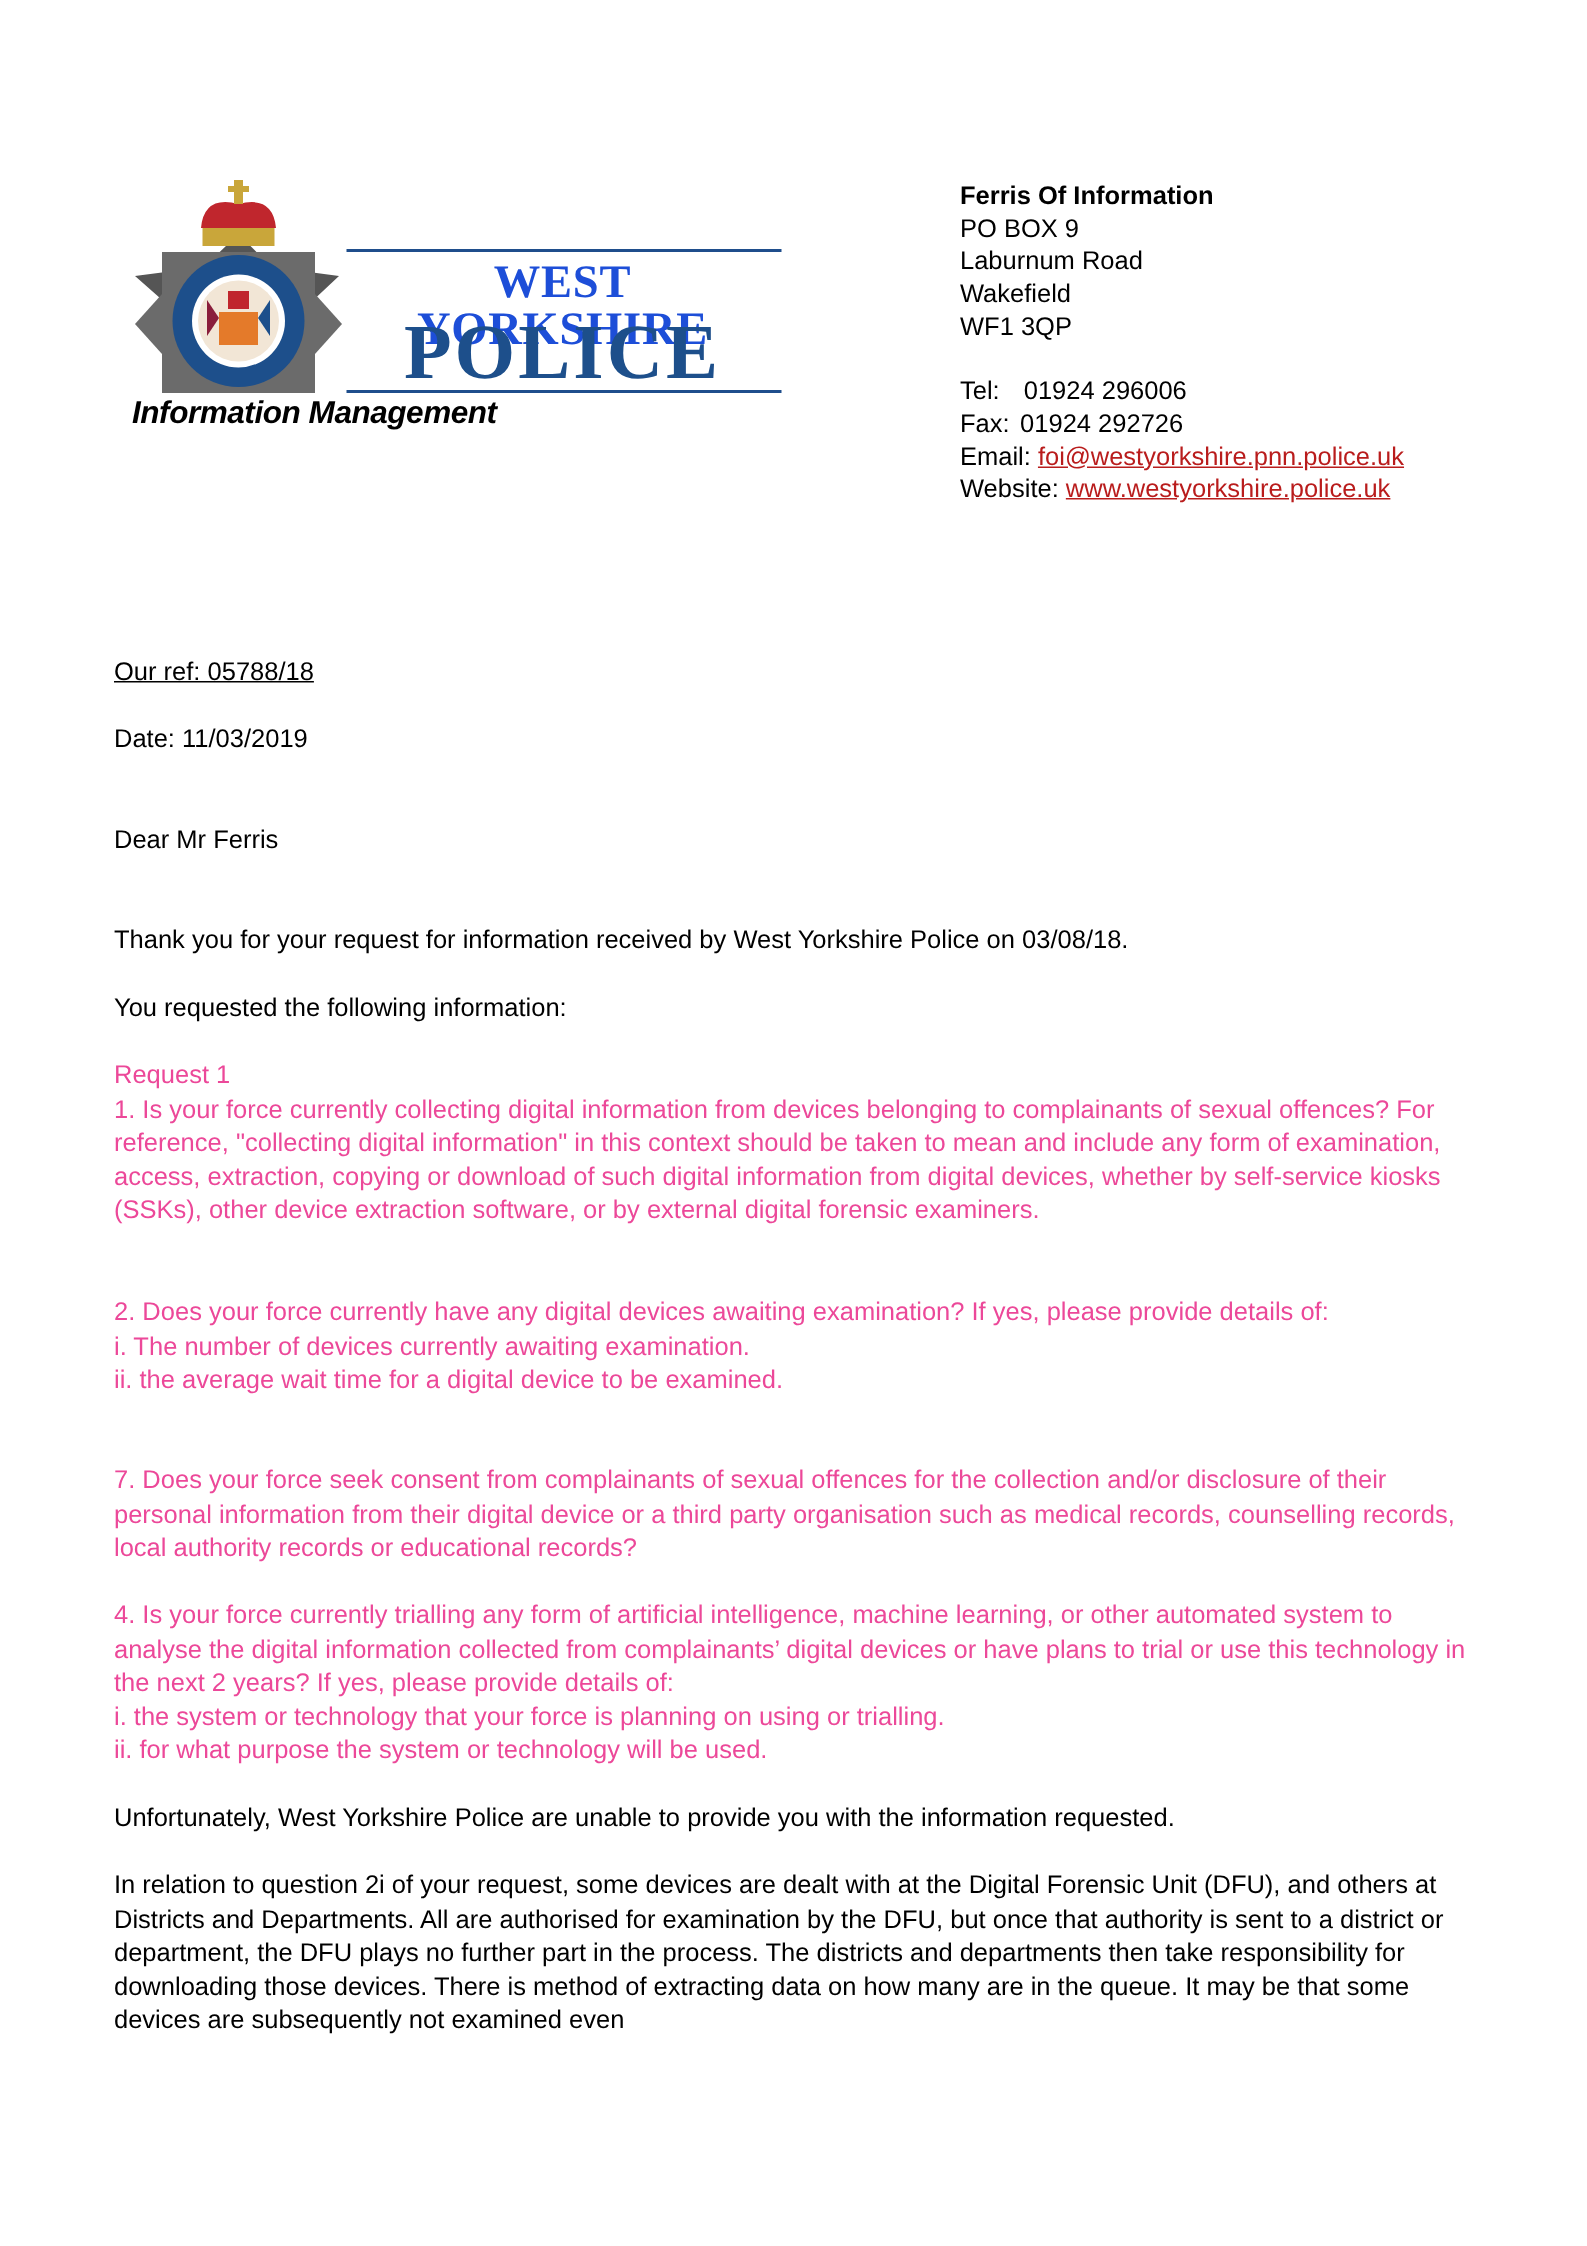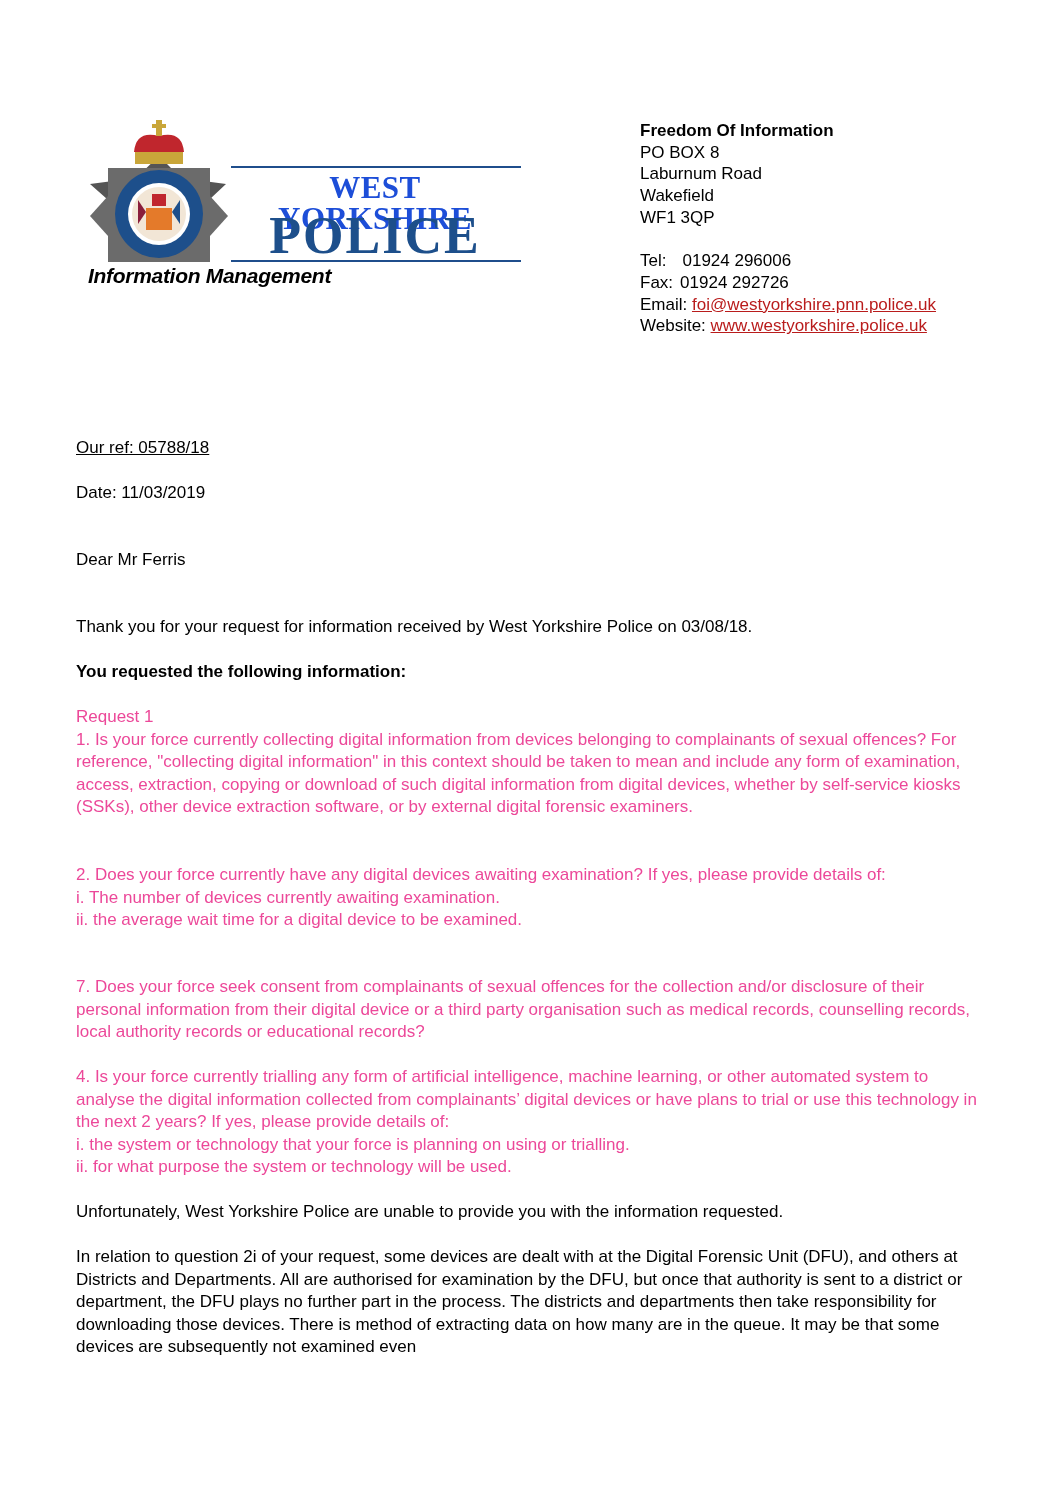--- a/index.html
+++ b/index.html
@@ -55,22 +55,22 @@
 <div class="abs logo-text" style="height:92px;">
   <div class="wyp-top">WEST YORKSHIRE</div>
   <div class="wyp-police">POLICE</div>
 </div>
 <div class="abs logo-rule" style="top:166px;"></div>
 <div class="abs logo-rule" style="top:260px;"></div>
 
 <div class="abs info-mgmt">Information Management</div>
 
 <div class="abs address">
-  <div class="row bold">Freedom Of Information</div>
-  <div class="row">PO BOX 8</div>
+  <div class="row bold">Ferris Of Information</div>
+  <div class="row">PO BOX 9</div>
   <div class="row">Laburnum Road</div>
   <div class="row">Wakefield</div>
   <div class="row">WF1 3QP</div>
   <div class="row" style="height:21.7px;"></div>
   <div class="row">
     <span>Tel:</span><span style="display:inline-block;width:16px;"></span><span>01924 296006</span>
   </div>
   <div class="row">
     <span>Fax:</span><span style="display:inline-block;width:7px;"></span><span>01924 292726</span>
   </div>
@@ -81,21 +81,21 @@
   <div class="row">
     <span>Website:</span>
     <a>www.westyorkshire.police.uk</a>
   </div>
 </div>
 
 <div class="abs body-text" style="top:437px;text-decoration:underline;">Our ref: 05788/18</div>
 <div class="abs body-text" style="top:482px;">Date: 11/03/2019</div>
 <div class="abs body-text" style="top:549px;">Dear Mr Ferris</div>
 <div class="abs body-text" style="top:616px;">Thank you for your request for information received by West Yorkshire Police on 03/08/18.</div>
-<div class="abs body-text" style="top:661px;font-weight:bold;">You requested the following information:</div>
+<div class="abs body-text" style="top:661px;">You requested the following information:</div>
 
 <div class="abs body-text blue" style="top:706px;">
   <p class="p">Request 1</p>
   <p class="p">1. Is your force currently collecting digital information from devices belonging to complainants of sexual offences? For reference, "collecting digital information" in this context should be taken to mean and include any form of examination, access, extraction, copying or download of such digital information from digital devices, whether by self-service kiosks (SSKs), other device extraction software, or by external digital forensic examiners.</p>
 </div>
 
 <div class="abs body-text blue" style="top:864px;">
   <p class="p">2. Does your force currently have any digital devices awaiting examination? If yes, please provide details of:</p>
   <p class="p">i. The number of devices currently awaiting examination.</p>
   <p class="p">ii. the average wait time for a digital device to be examined.</p>

